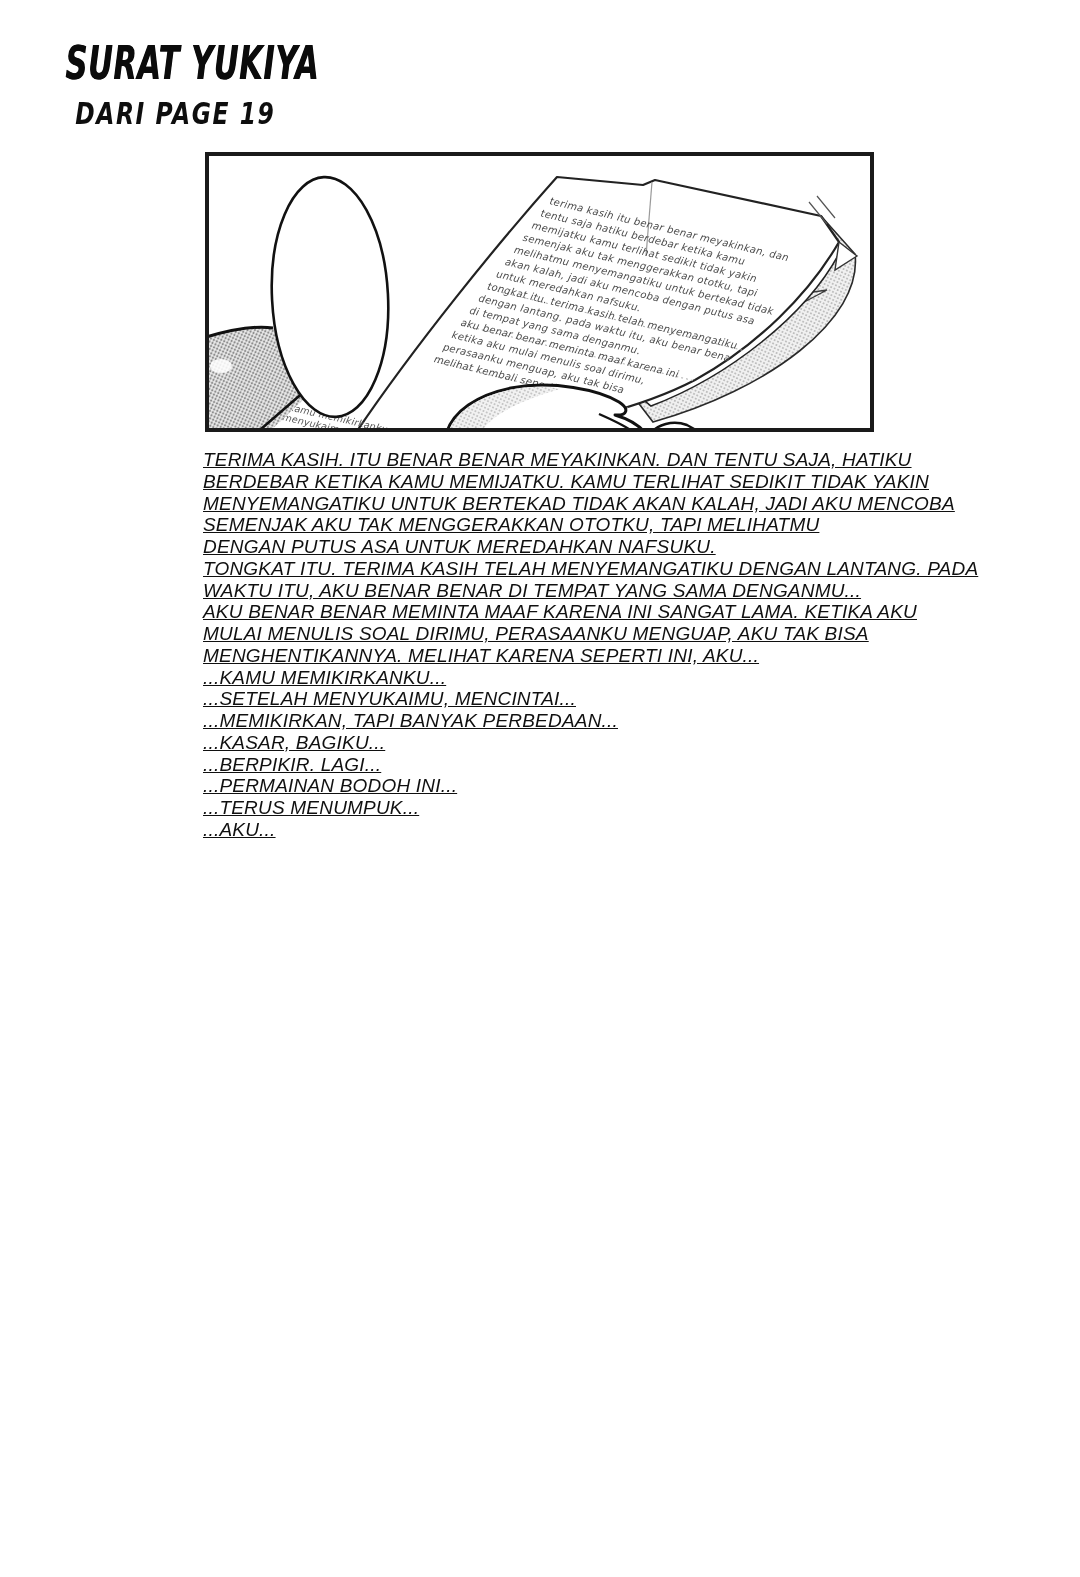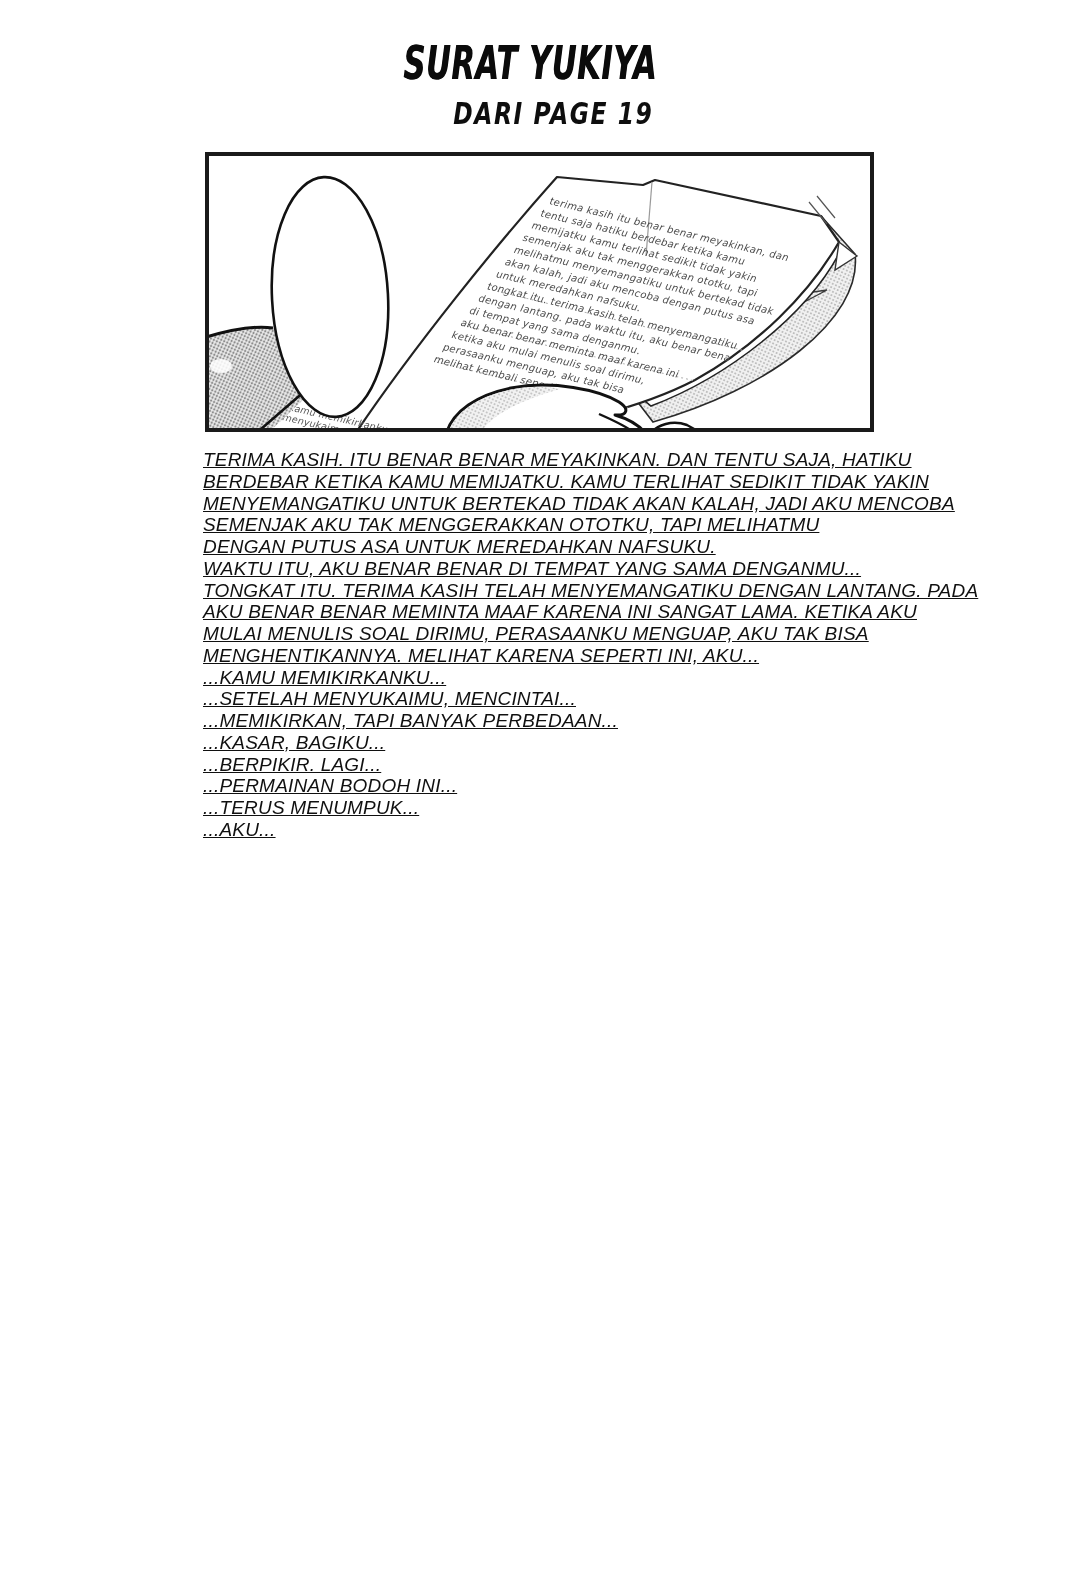--- a/index.html
+++ b/index.html
@@ -1,20 +1,20 @@
 <!DOCTYPE html>
 <html><head>
 <meta charset="utf-8">
 <style>
   html,body { margin:0; padding:0; background:#ffffff; }
   .page {
     position:relative; width:1080px; height:1577px; background:#ffffff;
     overflow:hidden; font-family:"Liberation Sans", sans-serif; color:#101010;
   }
-  header { position:absolute; top:0; left:0; width:1060px; text-align:center; }
+  header { position:absolute; top:0; left:0; width:1060px; }
   .title-row { margin-top:40px; }
   .title {
     display:inline-block;
     font-family:"DejaVu Sans", sans-serif; font-style:italic; font-weight:900;
     font-size:46px; line-height:1; letter-spacing:1px; color:#0b0b0b;
     transform:scaleX(.66);
     text-shadow:0.8px 0 0 #0b0b0b;
   }
   .subtitle-row { margin-top:13px;padding-left:47px; }
   .subtitle {
@@ -126,22 +126,22 @@
       <rect x="2" y="2" width="665" height="276" fill="none" stroke="#1a1a1a" stroke-width="4"></rect>
     </svg>
   </div>
 
   <div class="letter">
       <div class="letter-line">TERIMA KASIH. ITU BENAR BENAR MEYAKINKAN. DAN TENTU SAJA, HATIKU</div>
       <div class="letter-line">BERDEBAR KETIKA KAMU MEMIJATKU. KAMU TERLIHAT SEDIKIT TIDAK YAKIN</div>
       <div class="letter-line">MENYEMANGATIKU UNTUK BERTEKAD TIDAK AKAN KALAH, JADI AKU MENCOBA</div>
       <div class="letter-line">SEMENJAK AKU TAK MENGGERAKKAN OTOTKU, TAPI MELIHATMU</div>
       <div class="letter-line">DENGAN PUTUS ASA UNTUK MEREDAHKAN NAFSUKU.</div>
+      <div class="letter-line">TONGKAT ITU. TERIMA KASIH TELAH MENYEMANGATIKU DENGAN LANTANG. PADA</div>
       <div class="letter-line">WAKTU ITU, AKU BENAR BENAR DI TEMPAT YANG SAMA DENGANMU...</div>
-      <div class="letter-line">TONGKAT ITU. TERIMA KASIH TELAH MENYEMANGATIKU DENGAN LANTANG. PADA</div>
       <div class="letter-line">AKU BENAR BENAR MEMINTA MAAF KARENA INI SANGAT LAMA. KETIKA AKU</div>
       <div class="letter-line">MULAI MENULIS SOAL DIRIMU, PERASAANKU MENGUAP, AKU TAK BISA</div>
       <div class="letter-line">MENGHENTIKANNYA. MELIHAT KARENA SEPERTI INI, AKU...</div>
       <div class="letter-line">...KAMU MEMIKIRKANKU...</div>
       <div class="letter-line">...SETELAH MENYUKAIMU, MENCINTAI...</div>
       <div class="letter-line">...MEMIKIRKAN, TAPI BANYAK PERBEDAAN...</div>
       <div class="letter-line">...KASAR, BAGIKU...</div>
       <div class="letter-line">...BERPIKIR. LAGI...</div>
       <div class="letter-line">...PERMAINAN BODOH INI...</div>
       <div class="letter-line">...TERUS MENUMPUK...</div>

